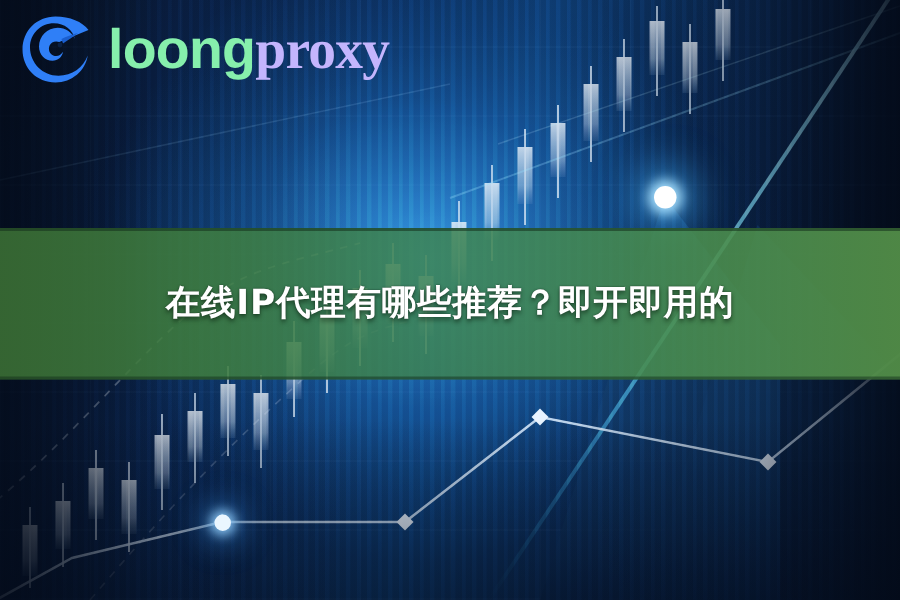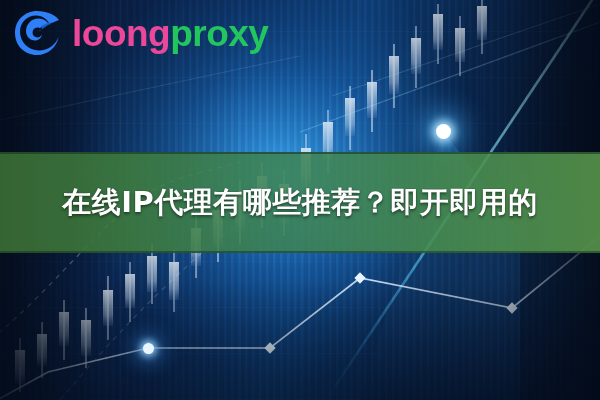--- a/index.html
+++ b/index.html
@@ -52,22 +52,22 @@
   #logo{
     position:absolute;left:12px;top:8px;
     display:flex;align-items:center;gap:10px;
     z-index:40;
   }
   #logo-mark{width:50px;height:50px;display:block;}
   #logo-word{
     font-size:37px;font-weight:700;letter-spacing:-.5px;line-height:1;
     white-space:nowrap;
   }
-  #logo-word .w1{color:#ec4899;}
-  #logo-word .w2{color:#22c55e;}
+  #logo-word .w1{color:#86efac;}
+  #logo-word .w2{color:#c4b5fd;font-family:Liberation Serif, serif;}
 
   
   #headline-band{
     position:absolute;left:0;top:152px;width:600px;height:101px;
     z-index:30;
     background:linear-gradient(90deg,
         rgba(58,110,52,.90) 0%,
         rgba(62,124,62,.88) 22%,
         rgba(60,130,84,.86) 48%,
         rgba(72,140,78,.88) 74%,
@@ -79,21 +79,21 @@
     background:rgba(20,48,28,.55);
   }
   #headline-band::after{
     content:"";position:absolute;left:0;right:0;bottom:0;height:2px;
     background:rgba(16,40,24,.45);
   }
   #headline-text{
     position:relative;
     width:560px;text-align:center;
     color:#ffffff;
-    font-size:29px;font-weight:700;line-height:1.30;
+    font-size:23px;font-weight:700;line-height:1.30;
     letter-spacing:.5px;
     text-shadow:0 2px 3px rgba(10,30,12,.55), 0 0 1px rgba(0,0,0,.6);
     font-family:"DejaVu Sans","Liberation Sans",sans-serif;
   }
 </style>
 </head>
 <body>
 
 <div id="stage">
 

